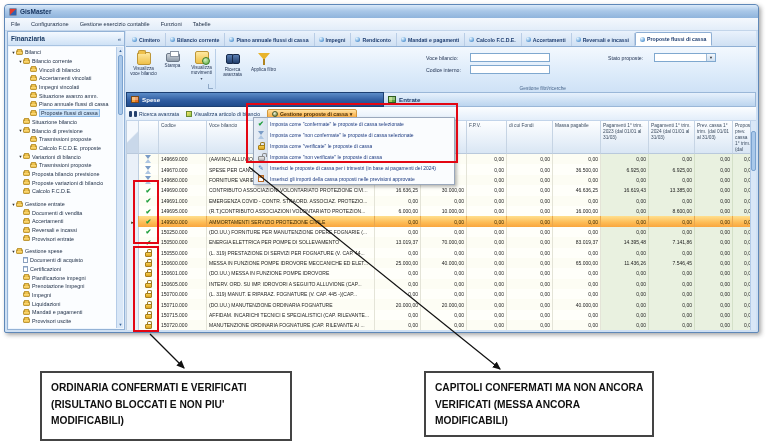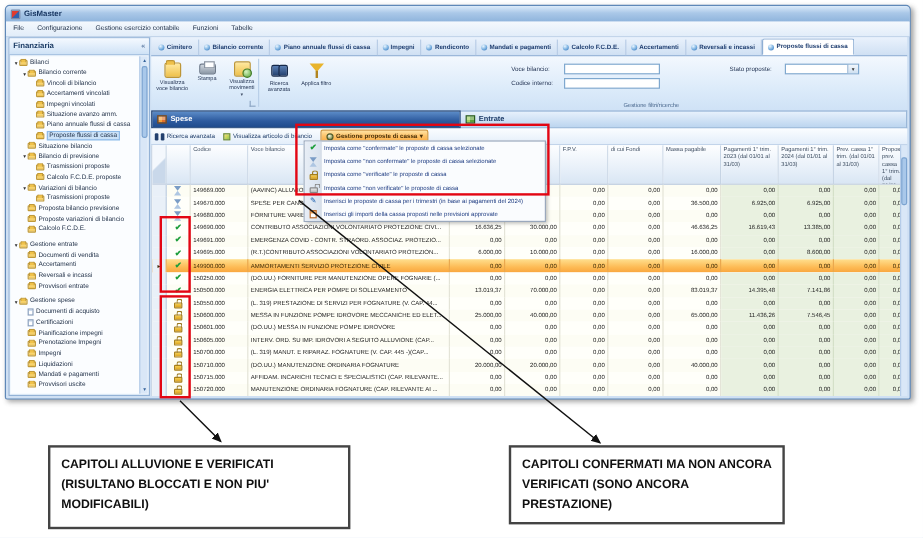--- a/index.html
+++ b/index.html
@@ -815,19 +815,19 @@
     <defs>
       <marker id="ah" markerWidth="8" markerHeight="8" refX="6" refY="3" orient="auto">
         <path d="M0,0 L7,3 L0,6 z" fill="#111"></path>
       </marker>
     </defs>
     <line x1="150" y1="334" x2="184" y2="368" stroke="#111" stroke-width="1.2" marker-end="url(#ah)"></line>
     <line x1="249" y1="167" x2="500" y2="369" stroke="#111" stroke-width="1.2" marker-end="url(#ah)"></line>
   </svg>
 
   <div class="callout" style="left:40px;top:371px;width:252px;height:70px;">
-    <p>CAPITOLI ALLUVIONE E VERIFICATI (RISULTANO BLOCCATI E NON PIU' MODIFICABILI)</p>
+    <p>ORDINARIA CONFERMATI E VERIFICATI (RISULTANO BLOCCATI E NON PIU' MODIFICABILI)</p>
   </div>
   <div class="callout" style="left:424px;top:371px;width:230px;height:66px;">
-    <p>CAPITOLI CONFERMATI MA NON ANCORA VERIFICATI (SONO ANCORA PRESTAZIONE)</p>
+    <p>CAPITOLI CONFERMATI MA NON ANCORA VERIFICATI (MESSA ANCORA MODIFICABILI)</p>
   </div>
 
 </div>
 
 </body></html>

